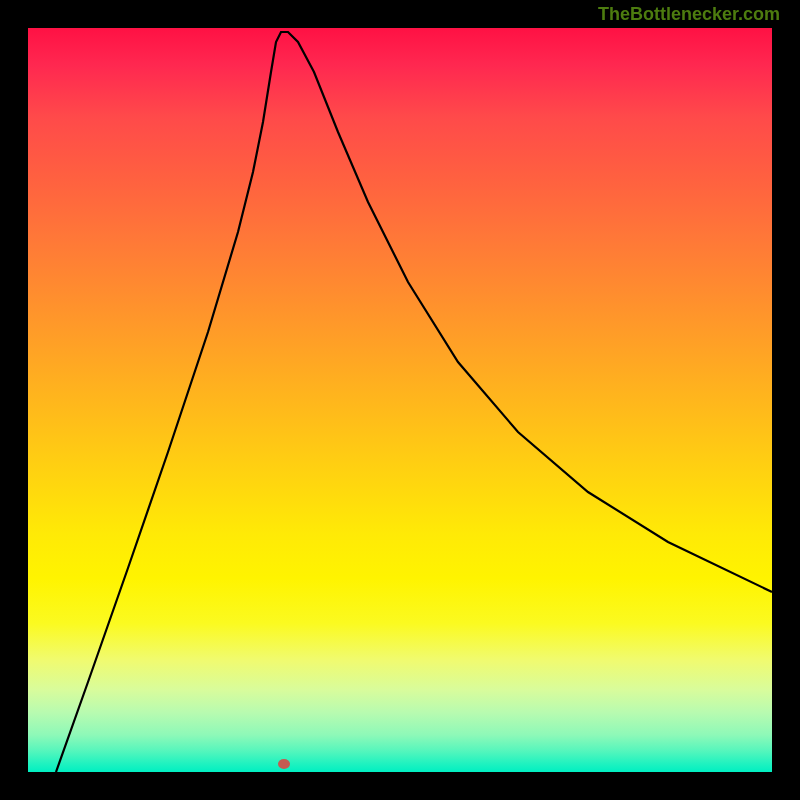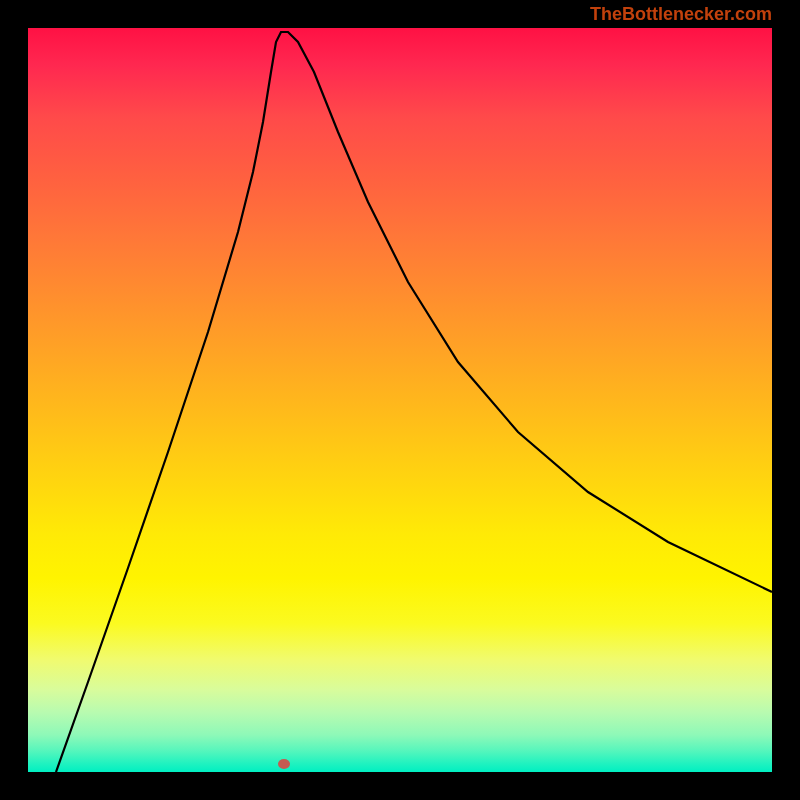--- a/index.html
+++ b/index.html
@@ -11,22 +11,22 @@
       width: 800px;
       height: 800px;
       background: #000;
       font-family: Arial, sans-serif;
       position: relative;
       overflow: hidden;
     }
     .watermark {
       position: absolute;
       top: 4px;
-      right: 28px;
-      color: #c2410c;
+      right: 20px;
+      color: #4d7c0f;
       font-size: 18px;
       font-weight: bold;
       z-index: 10;
     }
     .plot-area {
       position: absolute;
       left: 28px;
       top: 28px;
       width: 744px;
       height: 744px;

